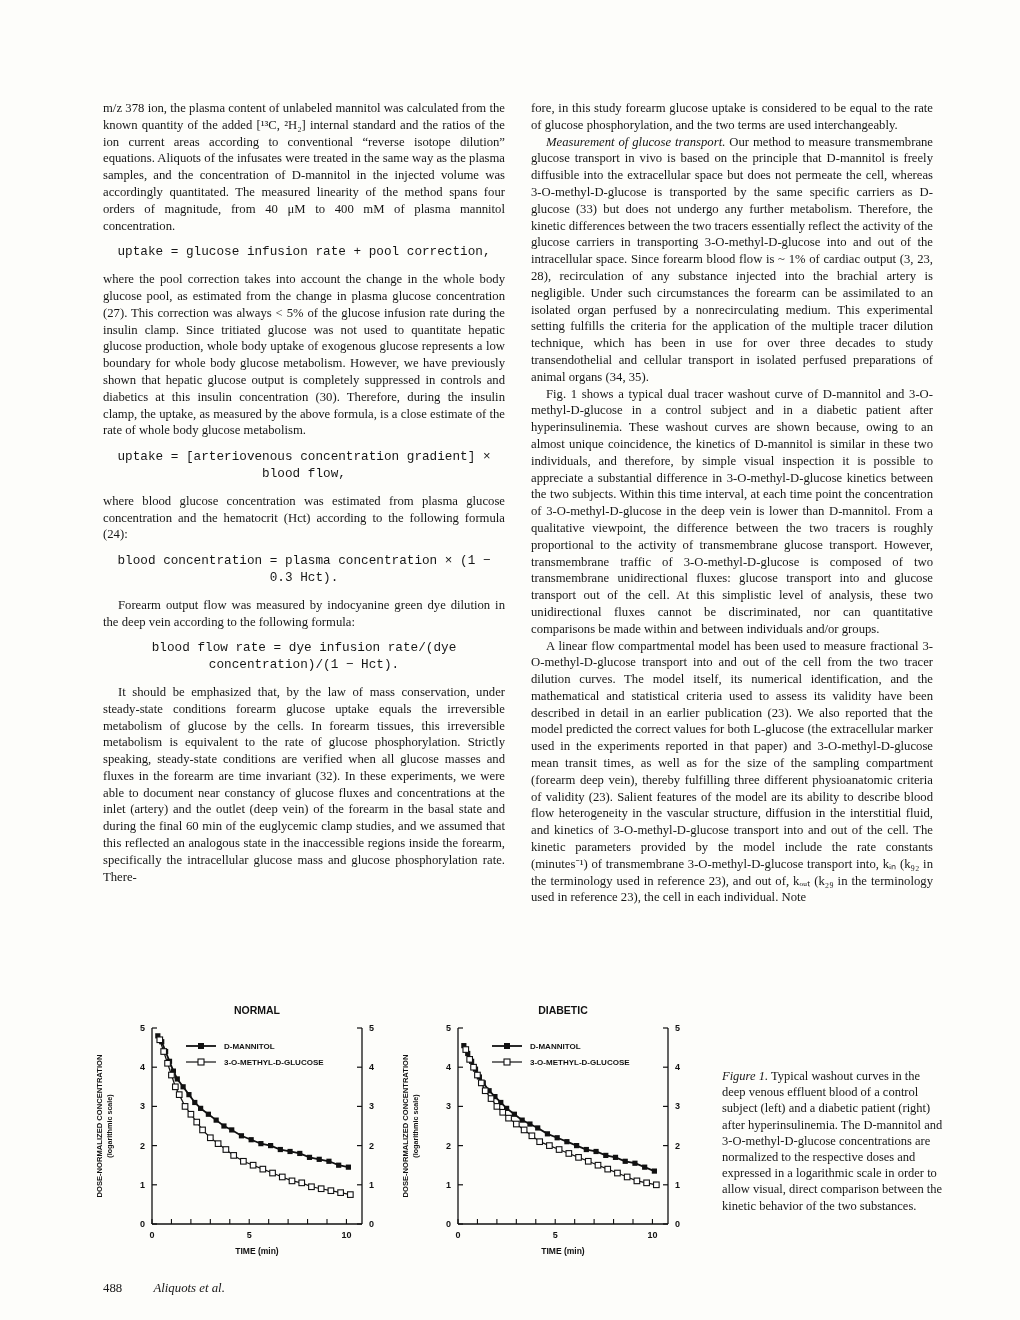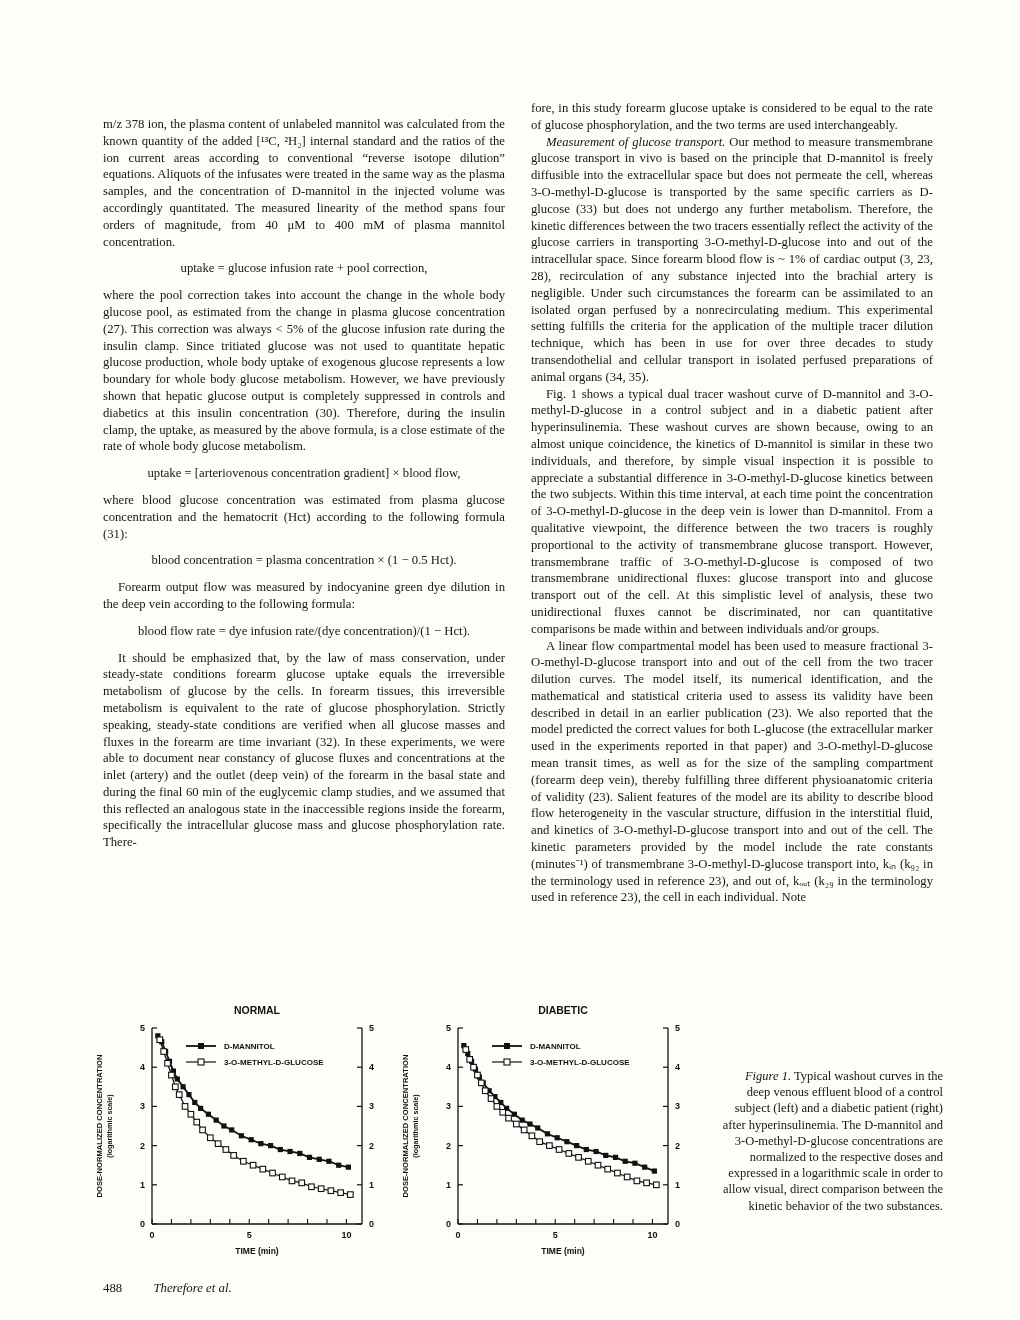--- a/index.html
+++ b/index.html
@@ -11,48 +11,48 @@
     color:#161616;
     overflow:hidden;
   }
   .column {
     position:absolute;
     width:402px;
     text-align:justify;
     font-size:12.7px;
     line-height:16.8px;
   }
-  #col-left  { left:103px; top:100px;margin-top:16px; }
+  #col-left  { left:103px; top:100px; }
   #col-right { left:531px; top:100px; }
   p.para   { margin:0; }
   p.indent { text-indent:15px; }
-  p.formula { text-align:center; margin:10px 0; }
+  p.formula { text-align:center; margin:10px 0;font-family:Liberation Mono, monospace; }
   .chart-block { position:absolute; top:1000px; }
   #chart-0 { left:90px; }
   #chart-1 { left:396px; }
   .caption {
     position:absolute; left:722px; top:1068px; width:221px;
-    font-size:12.5px; line-height:16.2px; text-align:right;
+    font-size:12.5px; line-height:16.2px; text-align:left;
   }
   .footer { position:absolute; left:103px; top:1281px; font-size:12.8px; }
   .footer .num  { font-weight:normal; }
   .footer .auth { font-style:italic; margin-left:28px; }
   
   text.ct { font-family:"Liberation Sans", sans-serif; font-weight:bold; fill:#111; }
 </style>
 </head>
 <body>
 
 <div class="column" id="col-left">
     <p class="para">m/z 378 ion, the plasma content of unlabeled mannitol was calculated from the known quantity of the added [¹³C, ²H₂] internal standard and the ratios of the ion current areas according to conventional “reverse isotope dilution” equations. Aliquots of the infusates were treated in the same way as the plasma samples, and the concentration of D-mannitol in the injected volume was accordingly quantitated. The measured linearity of the method spans four orders of magnitude, from 40 μM to 400 mM of plasma mannitol concentration.</p>
     <p class="formula">uptake = glucose infusion rate + pool correction,</p>
     <p class="para">where the pool correction takes into account the change in the whole body glucose pool, as estimated from the change in plasma glucose concentration (27). This correction was always &lt; 5% of the glucose infusion rate during the insulin clamp. Since tritiated glucose was not used to quantitate hepatic glucose production, whole body uptake of exogenous glucose represents a low boundary for whole body glucose metabolism. However, we have previously shown that hepatic glucose output is completely suppressed in controls and diabetics at this insulin concentration (30). Therefore, during the insulin clamp, the uptake, as measured by the above formula, is a close estimate of the rate of whole body glucose metabolism.</p>
     <p class="formula">uptake = [arteriovenous concentration gradient] × blood flow,</p>
-    <p class="para">where blood glucose concentration was estimated from plasma glucose concentration and the hematocrit (Hct) according to the following formula (31):</p>
-    <p class="formula">blood concentration = plasma concentration × (1 − 0.5 Hct).</p>
+    <p class="para">where blood glucose concentration was estimated from plasma glucose concentration and the hematocrit (Hct) according to the following formula (24):</p>
+    <p class="formula">blood concentration = plasma concentration × (1 − 0.3 Hct).</p>
     <p class="para indent">Forearm output flow was measured by indocyanine green dye dilution in the deep vein according to the following formula:</p>
     <p class="formula">blood flow rate = dye infusion rate/(dye concentration)/(1 − Hct).</p>
     <p class="para indent">It should be emphasized that, by the law of mass conservation, under steady-state conditions forearm glucose uptake equals the irreversible metabolism of glucose by the cells. In forearm tissues, this irreversible metabolism is equivalent to the rate of glucose phosphorylation. Strictly speaking, steady-state conditions are verified when all glucose masses and fluxes in the forearm are time invariant (32). In these experiments, we were able to document near constancy of glucose fluxes and concentrations at the inlet (artery) and the outlet (deep vein) of the forearm in the basal state and during the final 60 min of the euglycemic clamp studies, and we assumed that this reflected an analogous state in the inaccessible regions inside the forearm, specifically the intracellular glucose mass and glucose phosphorylation rate. There-</p>
   </div>
 <div class="column" id="col-right">
     <p class="para">fore, in this study forearm glucose uptake is considered to be equal to the rate of glucose phosphorylation, and the two terms are used interchangeably.</p>
     <p class="para indent"><i>Measurement of glucose transport.</i> Our method to measure transmembrane glucose transport in vivo is based on the principle that D-mannitol is freely diffusible into the extracellular space but does not permeate the cell, whereas 3-O-methyl-D-glucose is transported by the same specific carriers as D-glucose (33) but does not undergo any further metabolism. Therefore, the kinetic differences between the two tracers essentially reflect the activity of the glucose carriers in transporting 3-O-methyl-D-glucose into and out of the intracellular space. Since forearm blood flow is ~ 1% of cardiac output (3, 23, 28), recirculation of any substance injected into the brachial artery is negligible. Under such circumstances the forearm can be assimilated to an isolated organ perfused by a nonrecirculating medium. This experimental setting fulfills the criteria for the application of the multiple tracer dilution technique, which has been in use for over three decades to study transendothelial and cellular transport in isolated perfused preparations of animal organs (34, 35).</p>
     <p class="para indent">Fig. 1 shows a typical dual tracer washout curve of D-mannitol and 3-O-methyl-D-glucose in a control subject and in a diabetic patient after hyperinsulinemia. These washout curves are shown because, owing to an almost unique coincidence, the kinetics of D-mannitol is similar in these two individuals, and therefore, by simple visual inspection it is possible to appreciate a substantial difference in 3-O-methyl-D-glucose kinetics between the two subjects. Within this time interval, at each time point the concentration of 3-O-methyl-D-glucose in the deep vein is lower than D-mannitol. From a qualitative viewpoint, the difference between the two tracers is roughly proportional to the activity of transmembrane glucose transport. However, transmembrane traffic of 3-O-methyl-D-glucose is composed of two transmembrane unidirectional fluxes: glucose transport into and glucose transport out of the cell. At this simplistic level of analysis, these two unidirectional fluxes cannot be discriminated, nor can quantitative comparisons be made within and between individuals and/or groups.</p>
     <p class="para indent">A linear flow compartmental model has been used to measure fractional 3-O-methyl-D-glucose transport into and out of the cell from the two tracer dilution curves. The model itself, its numerical identification, and the mathematical and statistical criteria used to assess its validity have been described in detail in an earlier publication (23). We also reported that the model predicted the correct values for both L-glucose (the extracellular marker used in the experiments reported in that paper) and 3-O-methyl-D-glucose mean transit times, as well as for the size of the sampling compartment (forearm deep vein), thereby fulfilling three different physioanatomic criteria of validity (23). Salient features of the model are its ability to describe blood flow heterogeneity in the vascular structure, diffusion in the interstitial fluid, and kinetics of 3-O-methyl-D-glucose transport into and out of the cell. The kinetic parameters provided by the model include the rate constants (minutes⁻¹) of transmembrane 3-O-methyl-D-glucose transport into, kᵢₙ (k₉₂ in the terminology used in reference 23), and out of, kₒᵤₜ (k₂₉ in the terminology used in reference 23), the cell in each individual. Note</p>
   </div>
@@ -283,14 +283,14 @@
         <text x="134" y="65" text-anchor="start" font-size="8" class="ct">3-O-METHYL-D-GLUCOSE</text>
       </g>
     </svg></div>
 
 <div class="caption">
   <i>Figure 1.</i><span> Typical washout curves in the deep venous effluent blood of a control subject (left) and a diabetic patient (right) after hyperinsulinemia. The D-mannitol and 3-O-methyl-D-glucose concentrations are normalized to the respective doses and expressed in a logarithmic scale in order to allow visual, direct comparison between the kinetic behavior of the two substances.</span>
 </div>
 
 <div class="footer">
   <span class="num">488</span>
-  <span class="auth">Therefore et al.</span>
+  <span class="auth">Aliquots et al.</span>
 </div>
 
 </body></html>

